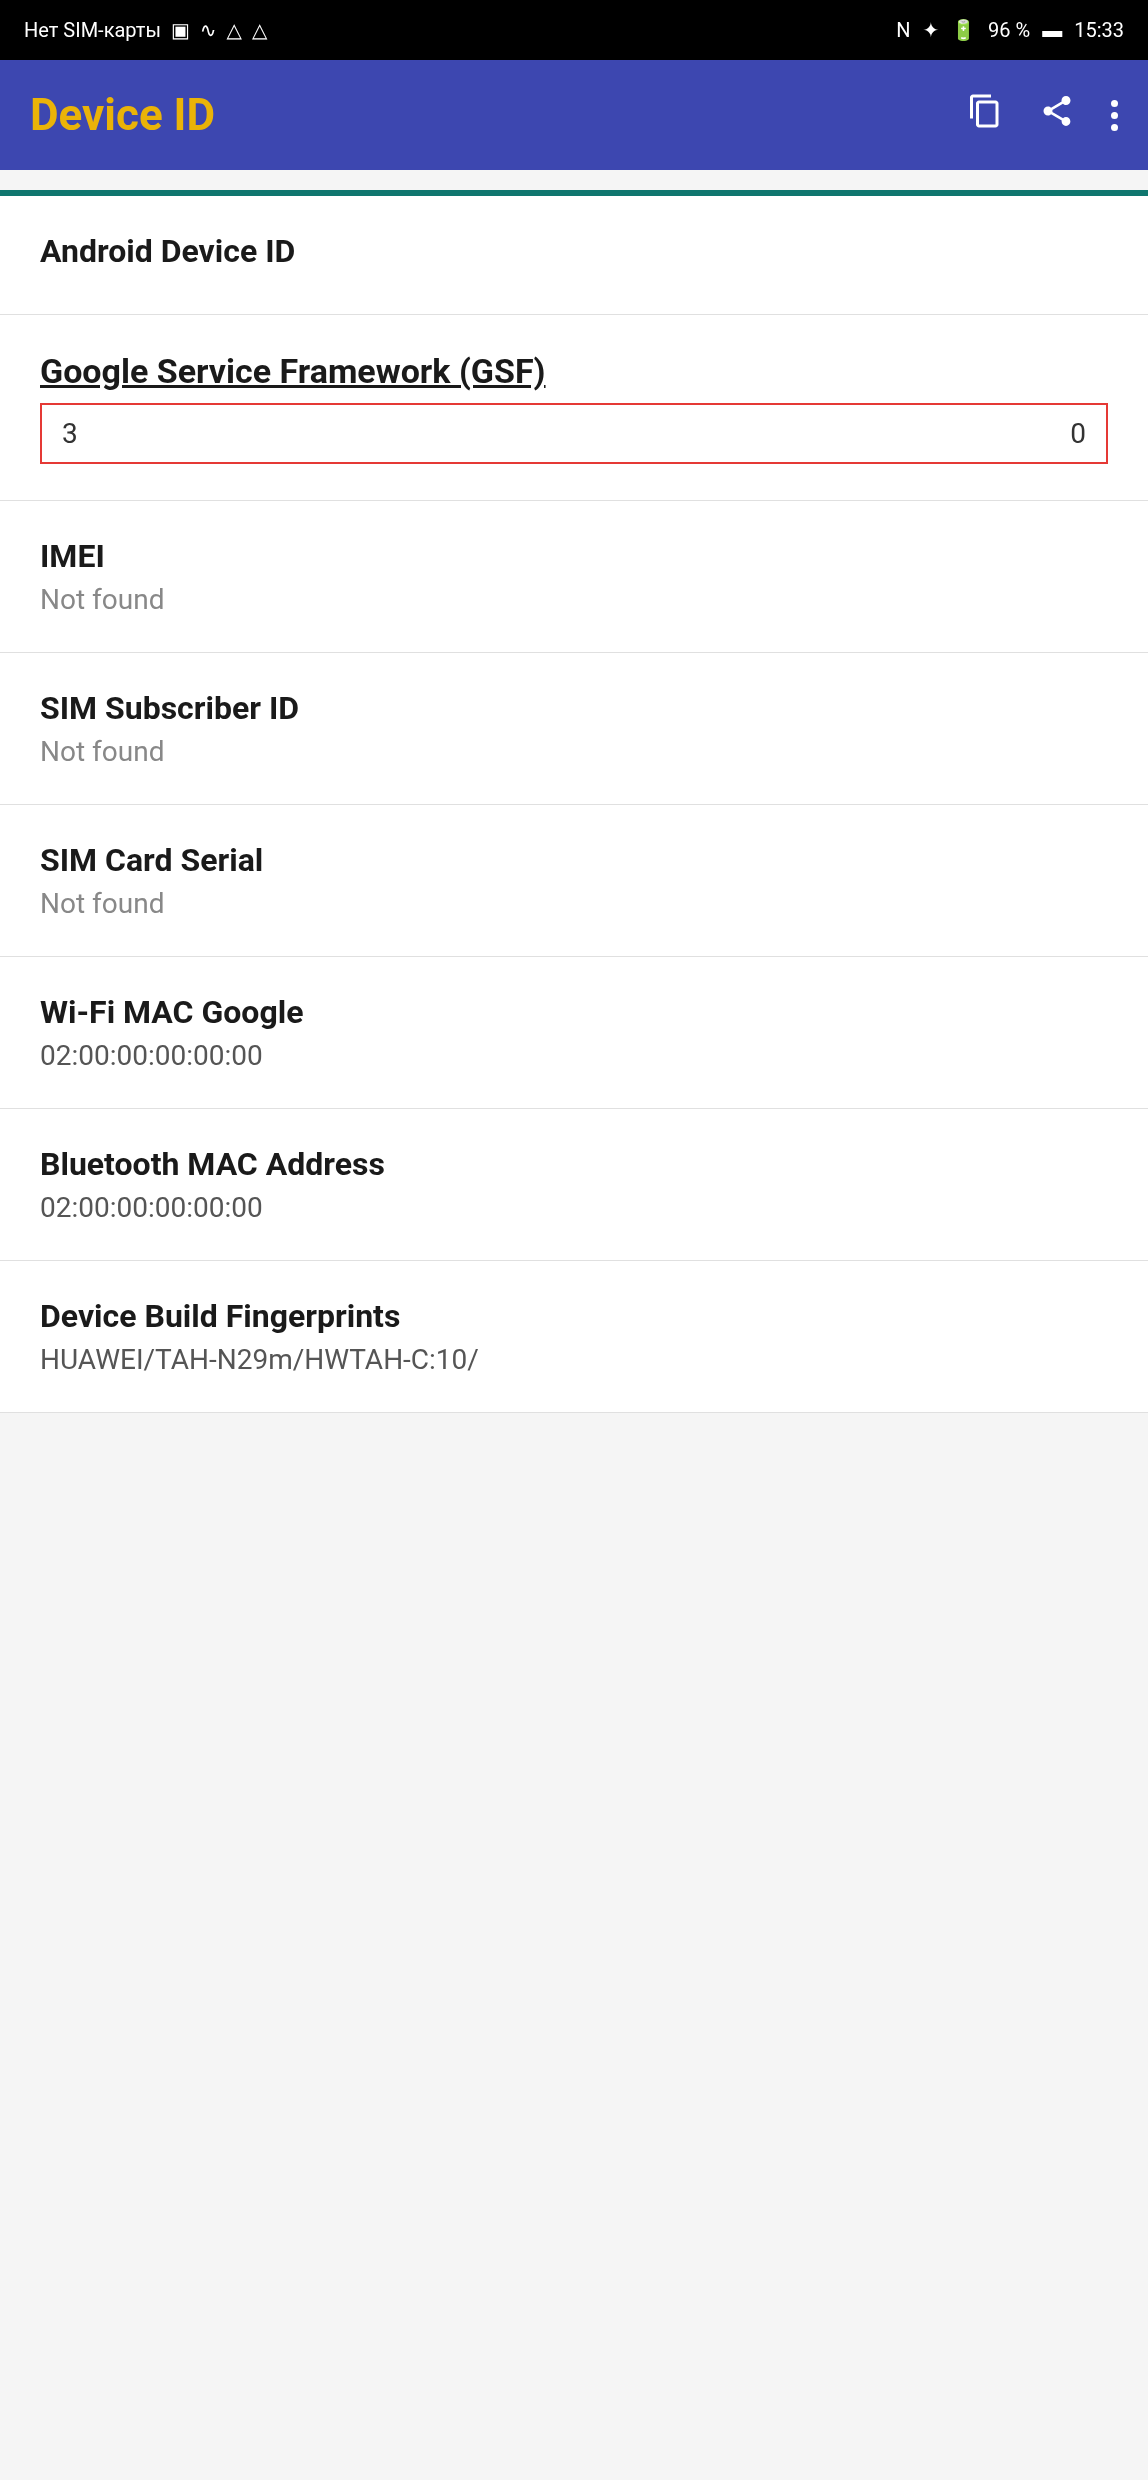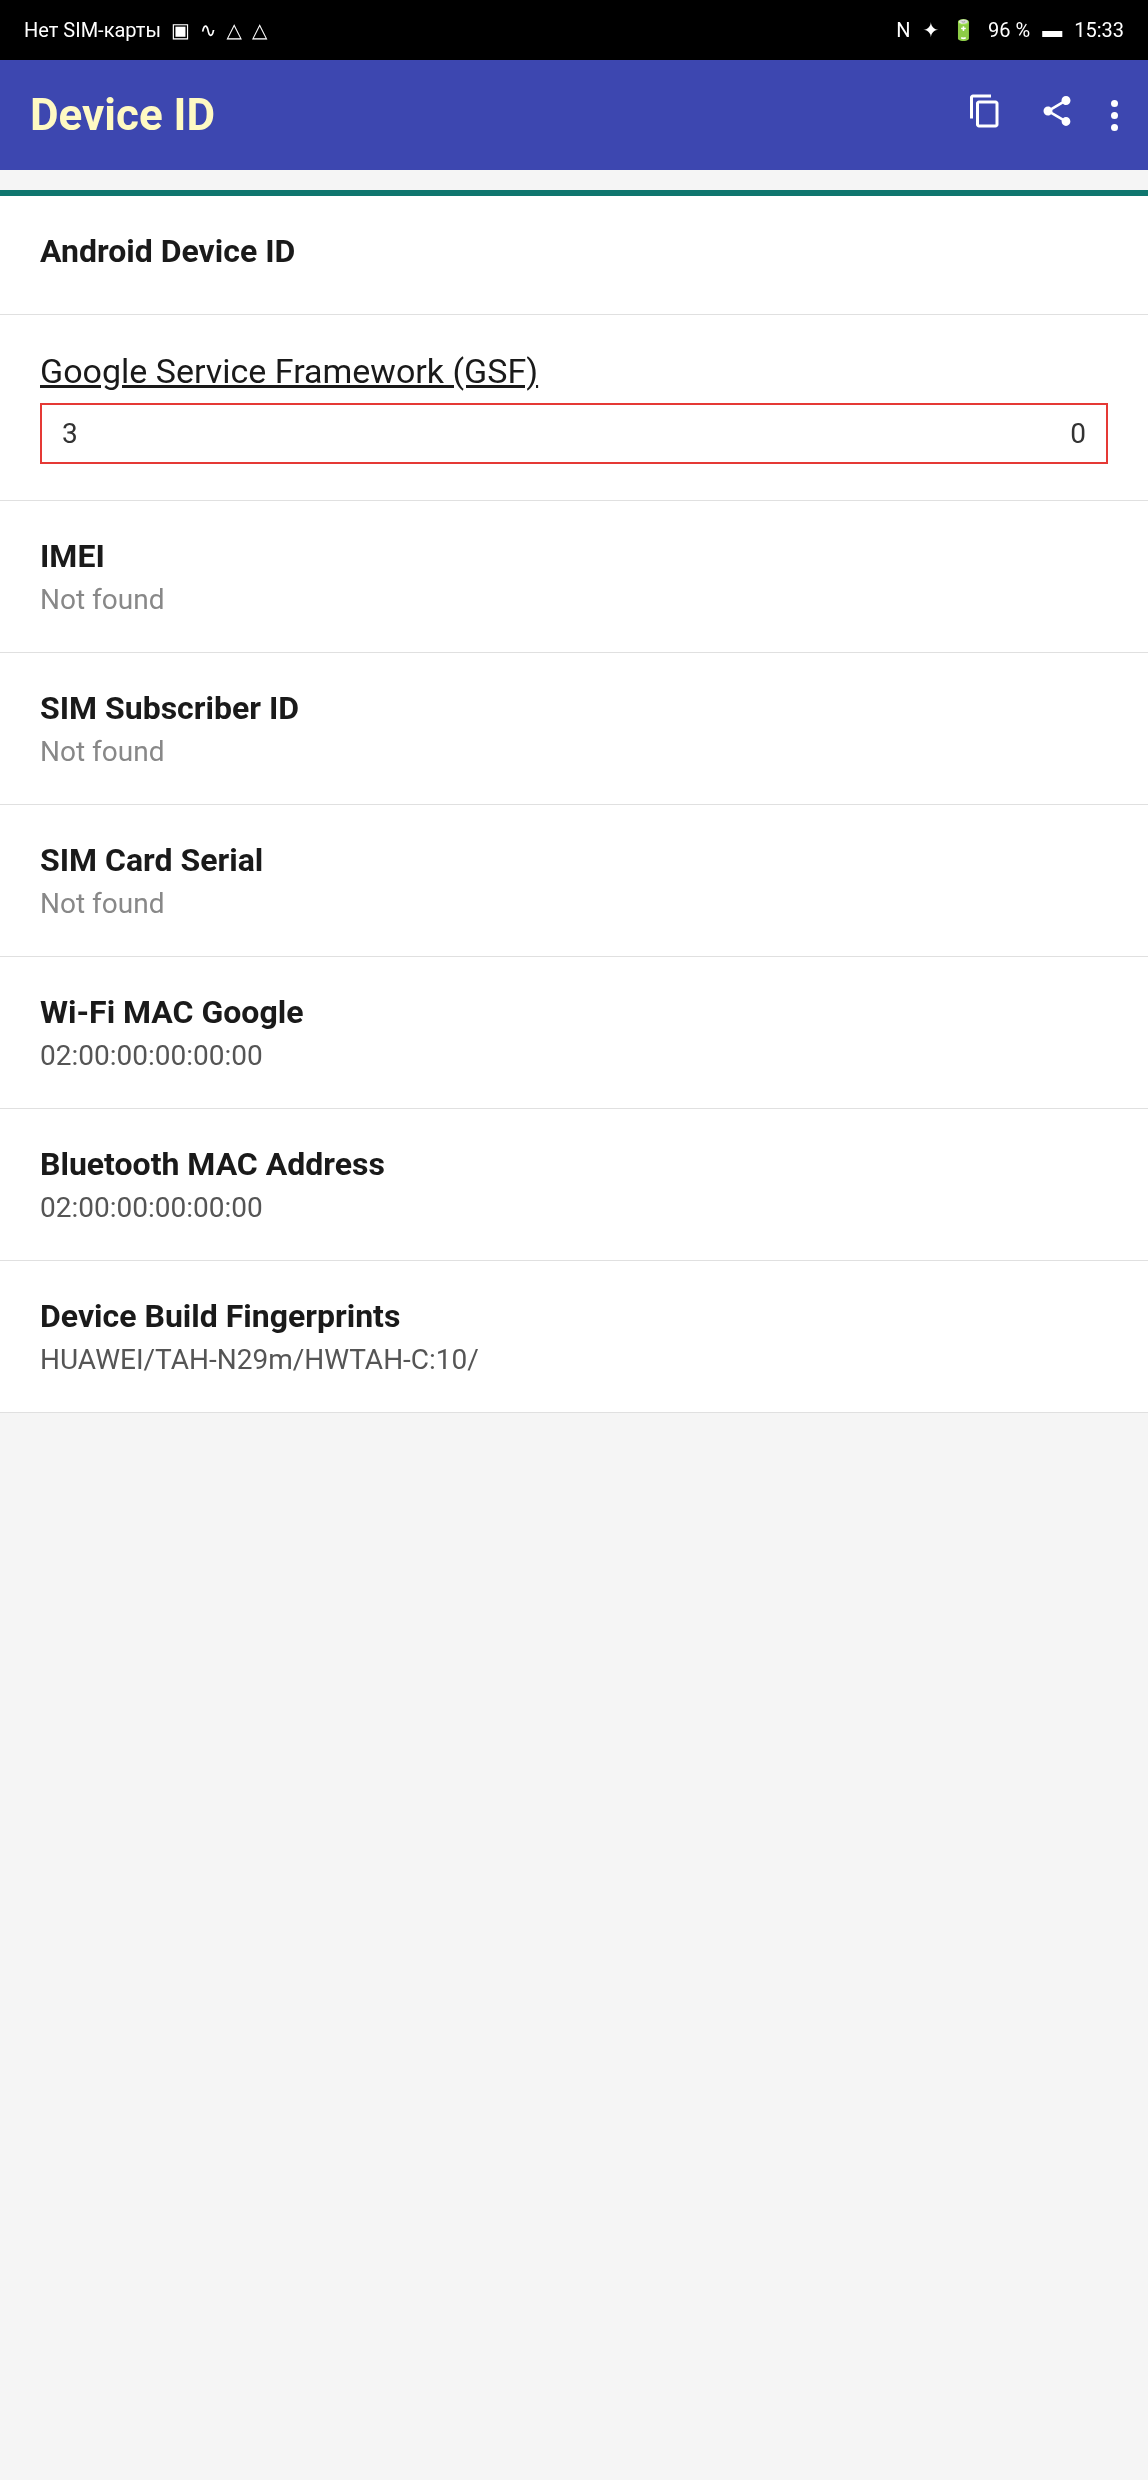--- a/index.html
+++ b/index.html
@@ -50,21 +50,21 @@
       height: 110px;
       display: flex;
       align-items: center;
       justify-content: space-between;
       padding: 0 30px;
     }
 
     .app-bar-title {
       font-size: 44px;
       font-weight: bold;
-      color: #fef9c3;
+      color: #eab308;
     }
 
     .app-bar-actions {
       display: flex;
       align-items: center;
       gap: 36px;
     }
 
     .action-icon {
       color: white;
@@ -112,21 +112,21 @@
     
     .gsf-card {
       background: white;
       margin: 0;
       padding: 36px 40px;
       border-bottom: 1px solid #e0e0e0;
     }
 
     .gsf-title {
       font-size: 34px;
-      font-weight: normal;
+      font-weight: bold;
       color: #1a1a1a;
       margin-bottom: 12px;
       text-decoration: underline;
     }
 
     .gsf-value-box {
       border: 2.5px solid #e53935;
       padding: 12px 20px;
       display: flex;
       align-items: center;

